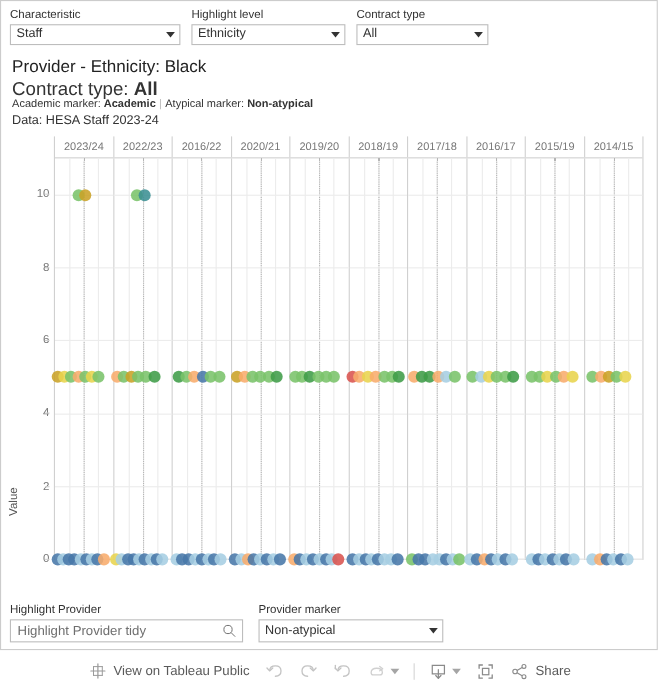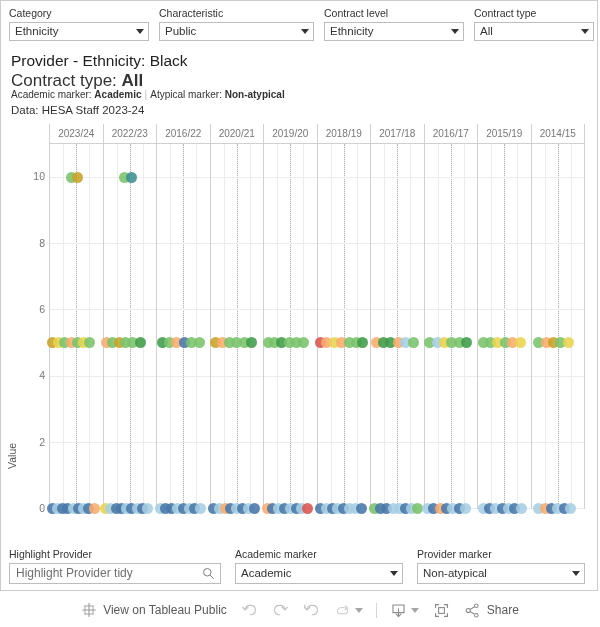--- a/index.html
+++ b/index.html
@@ -242,36 +242,29 @@
     margin-left: 4px;
   }
   .tab-logo svg { display: block; }
 </style>
 </head>
 <body>
 
 <div id="dash">
 
   <div class="filter-bar">
-    <div class="filter f0">
-      <div class="filter-label">Category</div>
-      <div class="select">
-        <span class="val">Ethnicity</span>
-        <span class="caret"></span>
-      </div>
-    </div>
     <div class="filter f1">
       <div class="filter-label">Characteristic</div>
       <div class="select">
-        <span class="val">Public</span>
+        <span class="val">Staff</span>
         <span class="caret"></span>
       </div>
     </div>
     <div class="filter f2">
-      <div class="filter-label">Contract level</div>
+      <div class="filter-label">Highlight level</div>
       <div class="select">
         <span class="val">Ethnicity</span>
         <span class="caret"></span>
       </div>
     </div>
     <div class="filter f3">
       <div class="filter-label">Contract type</div>
       <div class="select">
         <span class="val">All</span>
         <span class="caret"></span>
@@ -593,27 +586,20 @@
       <div class="searchbox">
         <span class="val">Highlight Provider tidy</span>
         <span class="tb-icon">
           <svg width="13" height="13" viewBox="0 0 16 16">
               <circle cx="6.5" cy="6.5" r="4.6" fill="none" stroke="#6f6f6f" stroke-width="1.1"></circle>
               <line x1="10" y1="10" x2="14.5" y2="14.5" stroke="#6f6f6f" stroke-width="1.1"></line>
             </svg>
         </span>
       </div>
     </div>
-    <div class="filter bf1">
-      <div class="bf-label">Academic marker</div>
-      <div class="select">
-        <span class="val">Academic</span>
-        <span class="caret"></span>
-      </div>
-    </div>
     <div class="filter bf2">
       <div class="bf-label">Provider marker</div>
       <div class="select">
         <span class="val">Non-atypical</span>
         <span class="caret"></span>
       </div>
     </div>
   </div>
 </div>
 

